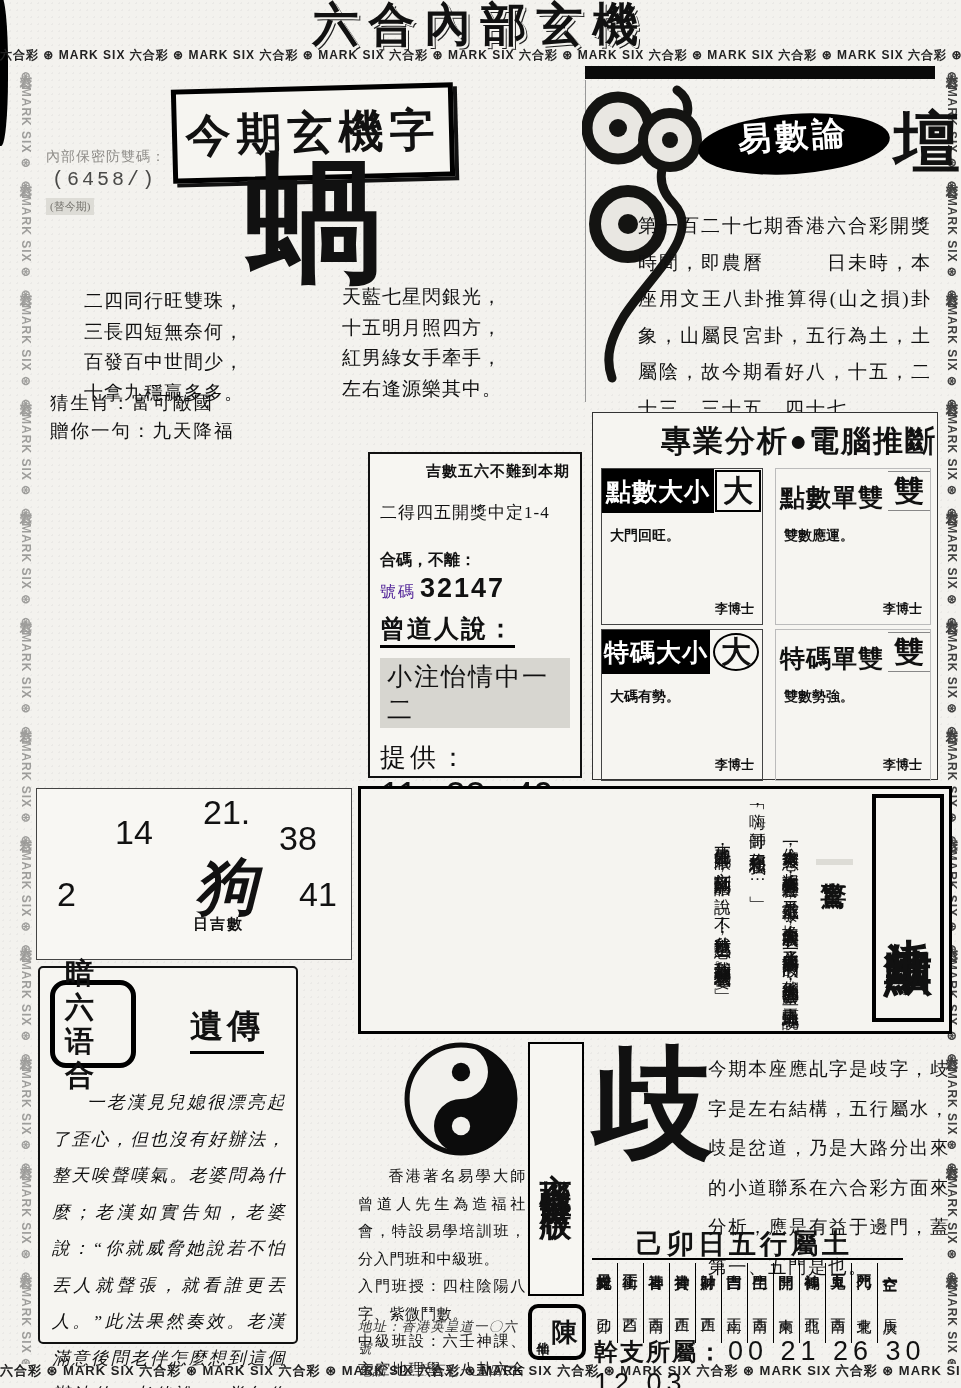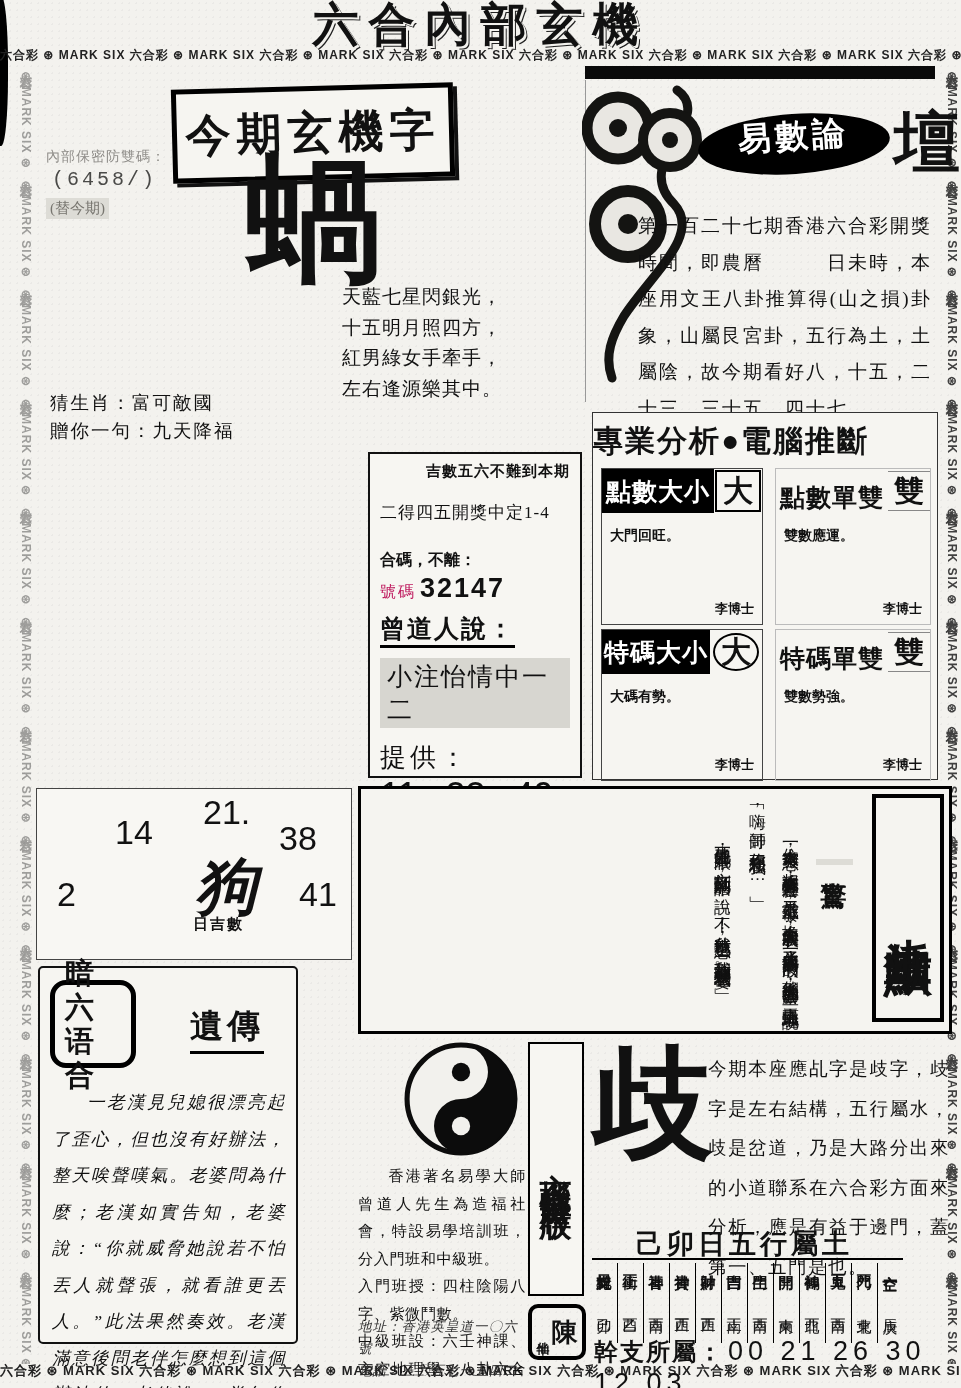--- a/index.html
+++ b/index.html
@@ -21,39 +21,39 @@
   .marquee-right{left:934px;top:64px;width:26px;opacity:.85;}
   .corner-blob{left:-7px;top:-4px;width:15px;height:150px;background:#000;border-radius:45%;}
   
   .mw-titlebox{left:172px;top:86px;width:272px;height:84px;border:5px solid #000;
                box-shadow:4px 4px 0 #111;transform:rotate(-1.5deg);background:#f6f5f1;
                display:flex;align-items:center;justify-content:center;
                font:900 45px "Liberation Sans",sans-serif;letter-spacing:6px;}
   .secret1{left:46px;top:148px;font-size:14px;color:#8e8c88;letter-spacing:1px;}
   .secret2{left:52px;top:168px;font-size:20px;color:#4a4a48;letter-spacing:3px;
            font-family:"Liberation Mono",monospace;}
-  .secret3{left:46px;top:198px;font-size:15px;color:#77756f;background:#dddcd6;padding:1px 4px;}
+  .secret3{left:46px;top:198px;font-size:11px;color:#77756f;background:#dddcd6;padding:1px 4px;}
   .mw-big{left:246px;top:150px;font-size:136px;line-height:1.05;font-weight:700;}
   .poem{font-size:19px;line-height:30.5px;letter-spacing:1px;}
   .poem-l{left:84px;top:286px;}
   .poem-r{left:342px;top:282px;}
   .zodiac-line{left:50px;top:390px;font-size:18.5px;letter-spacing:2px;}
   .gift-line{left:50px;top:418px;font-size:18.5px;letter-spacing:2px;}
   
   .forum-bar{left:585px;top:66px;width:350px;height:13px;background:#0a0a0a;}
   .forum{left:585px;top:80px;width:350px;height:322px;border-left:1px solid #999;}
   .forum-oval{position:absolute;left:112px;top:34px;width:192px;height:60px;background:#000;
               border-radius:50%;transform:rotate(-4deg);color:#fff;text-align:center;
               line-height:60px;font:900 33px "Liberation Sans",sans-serif;letter-spacing:4px;}
   .forum-tan{position:absolute;left:308px;top:18px;font-size:66px;font-weight:900;}
   .forum-body{position:absolute;left:52px;top:128px;width:294px;font-size:19px;
               line-height:36.5px;text-align:justify;letter-spacing:2px;}
   
   .analysis{left:592px;top:412px;width:344px;height:366px;border:1px solid #333;background:#f6f5f1;}
-  .an-title{position:absolute;left:0;top:8px;width:100%;text-align:left;
+  .an-title{position:absolute;left:0;top:8px;width:100%;text-align:right;
             font:900 30px "Liberation Sans",sans-serif;letter-spacing:2px;}
   .cell{position:absolute;font-family:Liberation Sans, sans-serif;}
   .cell-0{left:8px;top:55px;width:160px;height:155px;border:1px solid #444;}
   .cell-1{left:182px;top:55px;width:154px;height:155px;border:1px solid #bbb;}
   .cell-2{left:8px;top:216px;width:160px;height:150px;border:1px solid #444;}
   .cell-3{left:182px;top:216px;width:154px;height:150px;border:1px solid #bbb;}
   .cell-head{display:flex;align-items:stretch;height:44px;}
   .cat-filled{background:#000;color:#fff;font-weight:900;font-size:25px;flex:1;
               display:flex;align-items:center;justify-content:center;letter-spacing:1px;}
   .cat-plain{font-weight:900;font-size:25px;flex:1;display:flex;align-items:center;
@@ -84,21 +84,21 @@
   .jk-poem1{position:absolute;left:12px;top:192px;font-style:italic;font-size:25px;letter-spacing:3px;}
   .jk-poem2{position:absolute;left:12px;top:242px;font-style:italic;font-size:25px;letter-spacing:3px;}
   .jk-note{position:absolute;left:96px;top:288px;font-style:italic;font-size:20px;letter-spacing:2px;}
   
   .lucky{left:368px;top:452px;width:214px;height:326px;border:2px solid #111;box-sizing:border-box;
          padding:8px 10px;background:#f7f6f2;}
   .lk1{font-size:15px;font-weight:700;text-align:right;letter-spacing:1px;}
   .lk2{font-size:17px;margin-top:20px;letter-spacing:1px;}
   .lk3{font-size:16px;font-weight:700;margin-top:26px;}
   .lk-code{margin-top:2px;}
-  .lk-code .lbl{color:#be185d;font-size:16px;letter-spacing:2px;}
+  .lk-code .lbl{color:#4c1d95;font-size:16px;letter-spacing:2px;}
   .lk-code .val{font:700 27px "Liberation Sans",sans-serif;letter-spacing:2px;}
   .lk-speaker{display:inline-block;font:900 25px "Liberation Sans",sans-serif;
               border-bottom:3px solid #000;margin-top:8px;letter-spacing:2px;}
   .lk-hint{font-size:25px;background:#d7d6d0;margin-top:10px;padding:2px 7px;letter-spacing:2px;}
   .lk-provide{font-size:26px;margin-top:12px;letter-spacing:4px;}
   .lk-nums{display:flex;gap:28px;font:400 36px "Liberation Sans",sans-serif;}
   
   .daybox{left:36px;top:788px;width:314px;height:170px;border:1px solid #444;background:#f8f7f3;}
   .dn{position:absolute;font:400 34px "Liberation Sans",sans-serif;}
   .dn-0{left:78px;top:24px;}  .dn-1{left:166px;top:4px;}
@@ -172,20 +172,26 @@
   <div class="abs marquee marquee-top">六合彩 ⊛ MARK SIX 六合彩 ⊛ MARK SIX 六合彩 ⊛ MARK SIX 六合彩 ⊛ MARK SIX 六合彩 ⊛ MARK SIX 六合彩 ⊛ MARK SIX 六合彩 ⊛ MARK SIX 六合彩 ⊛ MARK SIX 六合彩 ⊛ MARK SIX 六合彩 ⊛ MARK SIX 六合彩 ⊛ MARK SIX 六合彩 ⊛ MARK SIX 六合彩 ⊛ MARK SIX 六合彩 ⊛ MARK SIX </div>
   <div class="abs marquee marquee-side marquee-left">六合彩 ⊛ MARK SIX ⊛ 六合彩 ⊛ MARK SIX ⊛ 六合彩 ⊛ MARK SIX ⊛ 六合彩 ⊛ MARK SIX ⊛ 六合彩 ⊛ MARK SIX ⊛ 六合彩 ⊛ MARK SIX ⊛ 六合彩 ⊛ MARK SIX ⊛ 六合彩 ⊛ MARK SIX ⊛ 六合彩 ⊛ MARK SIX ⊛ 六合彩 ⊛ MARK SIX ⊛ 六合彩 ⊛ MARK SIX ⊛ 六合彩 ⊛ MARK SIX ⊛ 六合彩 ⊛ MARK SIX ⊛ 六合彩 ⊛ MARK SIX ⊛ 六合彩 ⊛ MARK SIX ⊛ 六合彩 ⊛ MARK SIX ⊛ </div>
   <div class="abs marquee marquee-side marquee-right">六合彩 ⊛ MARK SIX ⊛ 六合彩 ⊛ MARK SIX ⊛ 六合彩 ⊛ MARK SIX ⊛ 六合彩 ⊛ MARK SIX ⊛ 六合彩 ⊛ MARK SIX ⊛ 六合彩 ⊛ MARK SIX ⊛ 六合彩 ⊛ MARK SIX ⊛ 六合彩 ⊛ MARK SIX ⊛ 六合彩 ⊛ MARK SIX ⊛ 六合彩 ⊛ MARK SIX ⊛ 六合彩 ⊛ MARK SIX ⊛ 六合彩 ⊛ MARK SIX ⊛ 六合彩 ⊛ MARK SIX ⊛ 六合彩 ⊛ MARK SIX ⊛ 六合彩 ⊛ MARK SIX ⊛ 六合彩 ⊛ MARK SIX ⊛ </div>
   <div class="abs marquee marquee-bottom">六合彩 ⊛ MARK SIX 六合彩 ⊛ MARK SIX 六合彩 ⊛ MARK SIX 六合彩 ⊛ MARK SIX 六合彩 ⊛ MARK SIX 六合彩 ⊛ MARK SIX 六合彩 ⊛ MARK SIX 六合彩 ⊛ MARK SIX 六合彩 ⊛ MARK SIX 六合彩 ⊛ MARK SIX 六合彩 ⊛ MARK SIX 六合彩 ⊛ MARK SIX 六合彩 ⊛ MARK SIX 六合彩 ⊛ MARK SIX </div>
 
   <div class="abs mw-titlebox">今期玄機字</div>
   <div class="abs secret1">內部保密防雙碼：</div>
   <div class="abs secret2">(6458/)</div>
   <div class="abs secret3">(替今期)</div>
   <div class="abs mw-big">蝸</div>
+  <div class="abs poem poem-l">
+    <div>二四同行旺雙珠，</div>
+    <div>三長四短無奈何，</div>
+    <div>百發百中世間少，</div>
+    <div>十拿九穩贏多多。</div>
+  </div>
   <div class="abs poem poem-r">
     <div>天藍七星閃銀光，</div>
     <div>十五明月照四方，</div>
     <div>紅男綠女手牽手，</div>
     <div>左右逢源樂其中。</div>
   </div>
   <div class="abs zodiac-line">猜生肖：富可敵國</div>
   <div class="abs gift-line">贈你一句：九天降福</div>
 
   <div class="abs forum-bar"></div>

